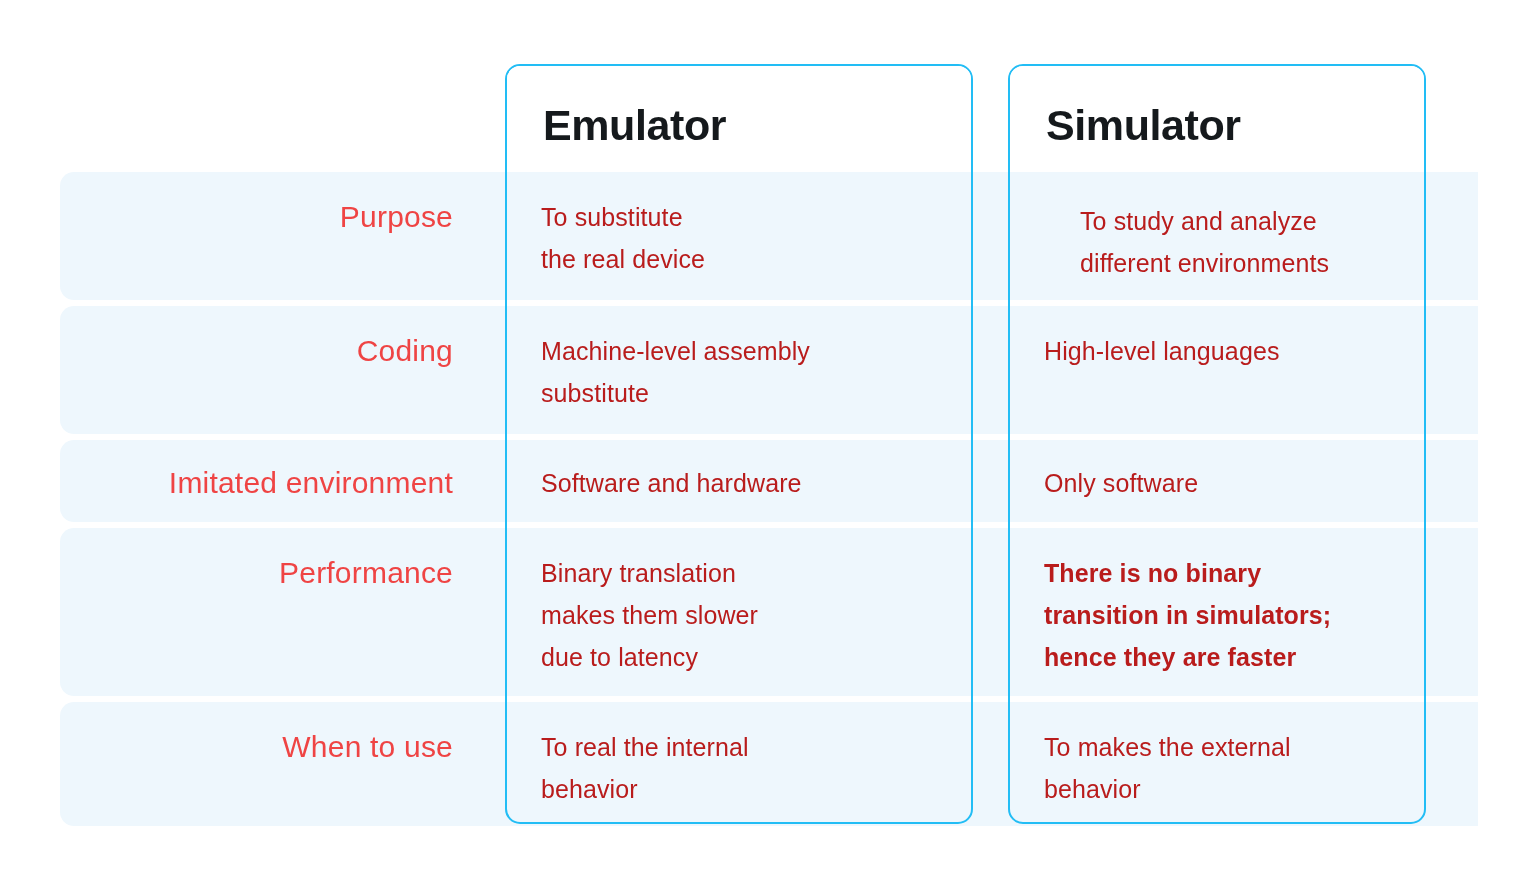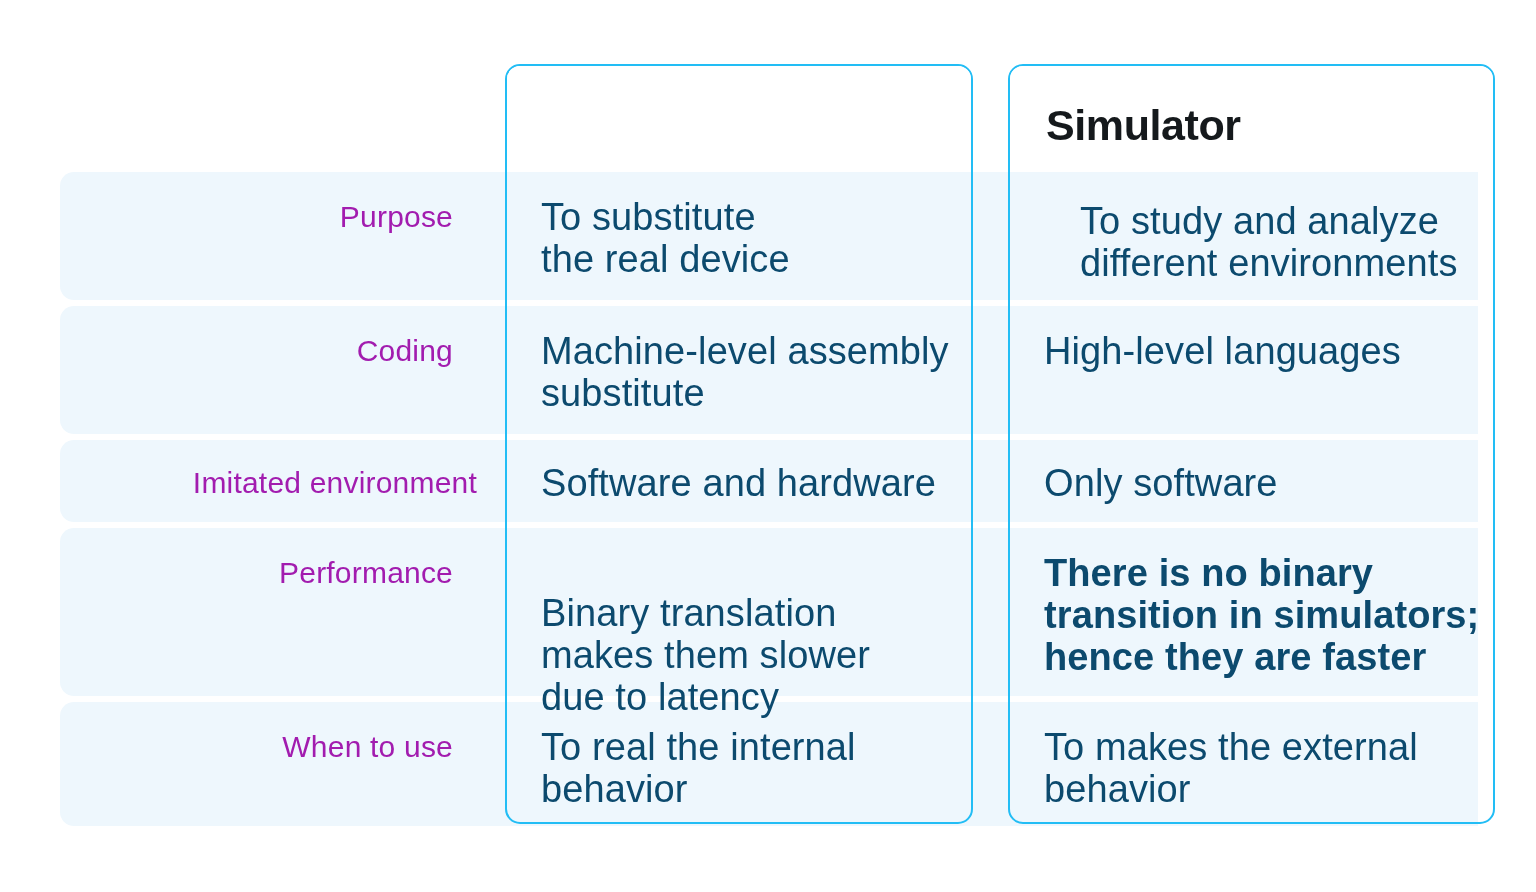--- a/index.html
+++ b/index.html
@@ -43,41 +43,41 @@
     position: absolute;
     left: 0; top: 0;
     width: 1536px; height: 892px;
     z-index: 3;
   }
   .row-label {
     position: absolute;
     left: 60px;
     width: 393px;           
     text-align: right;
-    color: #a21caf;
+    color: #ef4444;
     font-size: 30px;
     line-height: 42px;
     letter-spacing: 0.2px;
     font-weight: 400;
     white-space: nowrap;
   }
 
   
   .card {
     position: absolute;
     top: 64px;
     height: 760px;
     border: 2px solid #22bdf5;
     border-radius: 15px;
     background: transparent;
     z-index: 2;
     box-sizing: border-box;
   }
   .card-emulator { left: 505px; width: 468px; }
-  .card-simulator { left: 1008px; width: 487px; padding-left: 47px; }
+  .card-simulator { left: 1008px; width: 418px; padding-left: 47px; }
 
   
   .card-head-mask {
     position: absolute;
     left: 0; top: 0;
     width: 100%;
     height: 106px;
     background: #ffffff;
     border-top-left-radius: 13px;
     border-top-right-radius: 13px;
@@ -98,22 +98,22 @@
   
   .cell-layer {
     position: absolute;
     left: 0; top: 0;
     width: 1536px; height: 892px;
     z-index: 4;
     pointer-events: none;
   }
   .cell {
     position: absolute;
-    color: #0c4a6e;
-    font-size: 38px;
+    color: #b91c1c;
+    font-size: 25px;
     line-height: 42px;
     font-weight: 400;
     letter-spacing: 0.1px;
     pointer-events: auto;
   }
   .cell-emulator { left: 541px; width: 420px; }
   .cell-simulator { left: 1044px; width: 420px; }
   .cell .line { display: block; white-space: nowrap; }
 </style>
 </head>
@@ -124,31 +124,32 @@
   <div class="stripe-layer">
     <div class="stripe" style="top:172px;height:128px;"></div>
     <div class="stripe" style="top:306px;height:128px;"></div>
     <div class="stripe" style="top:440px;height:82px;"></div>
     <div class="stripe" style="top:528px;height:168px;"></div>
     <div class="stripe" style="top:702px;height:124px;"></div>
   </div>
 
   <div class="card card-emulator">
     <div class="card-head-mask"></div>
+    <div class="card-title">Emulator</div>
   </div>
 
   <div class="card card-simulator">
     <div class="card-head-mask"></div>
     <div class="card-title">Simulator</div>
   </div>
 
   <div class="label-layer">
     <div class="row-label" style="top:196px;">Purpose</div>
     <div class="row-label" style="top:330px;">Coding</div>
-    <div class="row-label" style="top:462px;padding-left:24px;">Imitated environment</div>
+    <div class="row-label" style="top:462px;">Imitated environment</div>
     <div class="row-label" style="top:552px;">Performance</div>
     <div class="row-label" style="top:726px;">When to use</div>
   </div>
 
   <div class="cell-layer">
 
     <div class="cell cell-emulator" style="top:196px;">
       <span class="line">To substitute</span>
       <span class="line">the real device</span>
     </div>
@@ -165,21 +166,21 @@
       <span class="line">High-level languages</span>
     </div>
 
     <div class="cell cell-emulator" style="top:462px;">
       <span class="line">Software and hardware</span>
     </div>
     <div class="cell cell-simulator" style="top:462px;">
       <span class="line">Only software</span>
     </div>
 
-    <div class="cell cell-emulator" style="top:552px;margin-top:40px;">
+    <div class="cell cell-emulator" style="top:552px;">
       <span class="line">Binary translation</span>
       <span class="line">makes them slower</span>
       <span class="line">due to latency</span>
     </div>
     <div class="cell cell-simulator" style="top:552px;font-weight:bold;">
       <span class="line">There is no binary</span>
       <span class="line">transition in simulators;</span>
       <span class="line">hence they are faster</span>
     </div>
 

